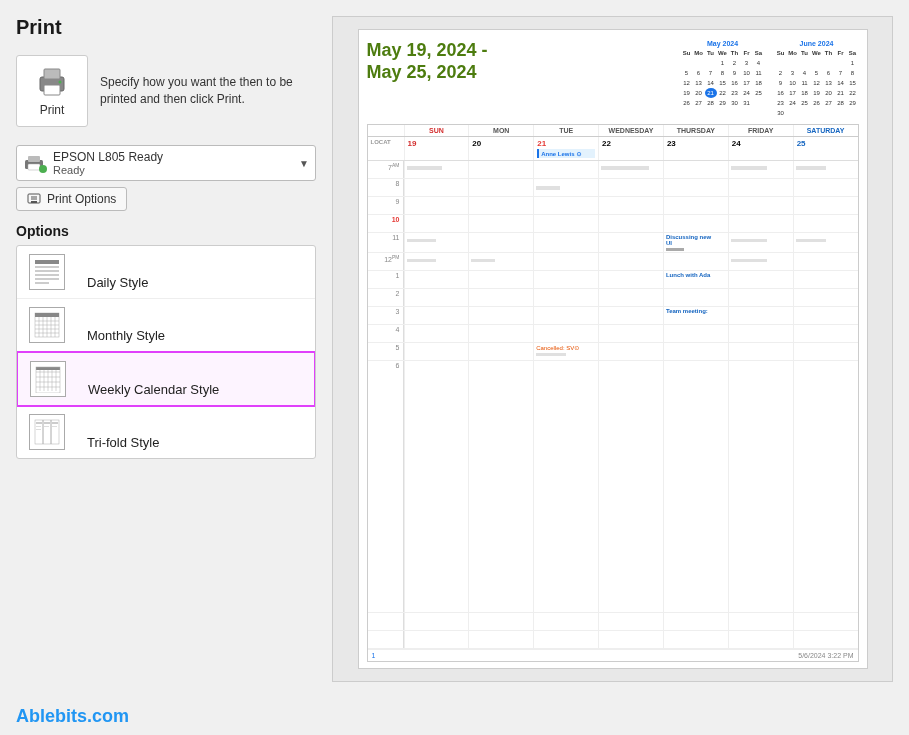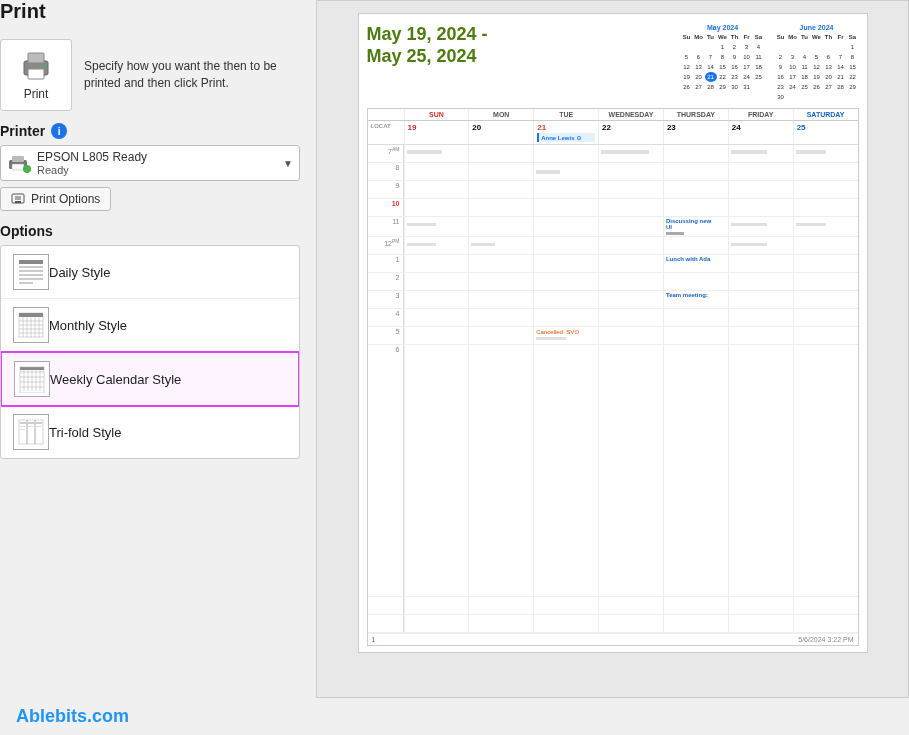--- a/index.html
+++ b/index.html
@@ -10,20 +10,21 @@
       height: 735px;
       overflow: hidden;
       display: flex;
       flex-direction: column;
     }
 
     .main-container {
       display: flex;
       flex-direction: row;
       flex: 1;
+      padding: 16px;
       gap: 16px;
     }
 
     
     .left-panel {
       width: 300px;
       flex-shrink: 0;
       display: flex;
       flex-direction: column;
       gap: 12px;
@@ -150,22 +151,22 @@
     
     .settings-box {
       border: 1px solid #ccc;
       border-radius: 3px;
       background: #fff;
       overflow: hidden;
     }
 
     .style-item {
       display: flex;
-      align-items: center;
-      gap: 0;
+      align-items: flex-end;
+      gap: 22px;
       padding: 8px 12px;
       cursor: pointer;
       border-bottom: 1px solid #eee;
     }
 
     .style-item:last-child {
       border-bottom: none;
     }
 
     .style-item.selected {
@@ -413,24 +414,20 @@
           <rect x="10" y="4" width="16" height="10" rx="1" fill="#bbb" stroke="#888" stroke-width="1"></rect>
           <rect x="10" y="20" width="16" height="10" rx="1" fill="#fff" stroke="#888" stroke-width="1"></rect>
           <circle cx="26" cy="17" r="1.5" fill="#4caf50"></circle>
         </svg>
         <span class="print-icon-label">Print</span>
       </div>
       <p class="print-description">Specify how you want the then to be printed and then click Print.</p>
     </div>
 
     <div>
-      <div class="section-title">
-        <span>Printer</span>
-        <div class="info-icon">i</div>
-      </div>
       <div style="margin-top:6px;">
         <div class="printer-select-row">
           <div class="printer-icon-wrap">
             <svg width="22" height="18" viewBox="0 0 22 18" fill="none" xmlns="http://www.w3.org/2000/svg">
               <rect x="2" y="6" width="18" height="9" rx="1.5" fill="#777"></rect>
               <rect x="5" y="2" width="12" height="6" rx="1" fill="#bbb"></rect>
               <rect x="5" y="10" width="12" height="6" rx="1" fill="#fff" stroke="#aaa" stroke-width="0.5"></rect>
             </svg>
             <div class="printer-status-dot"></div>
           </div>

